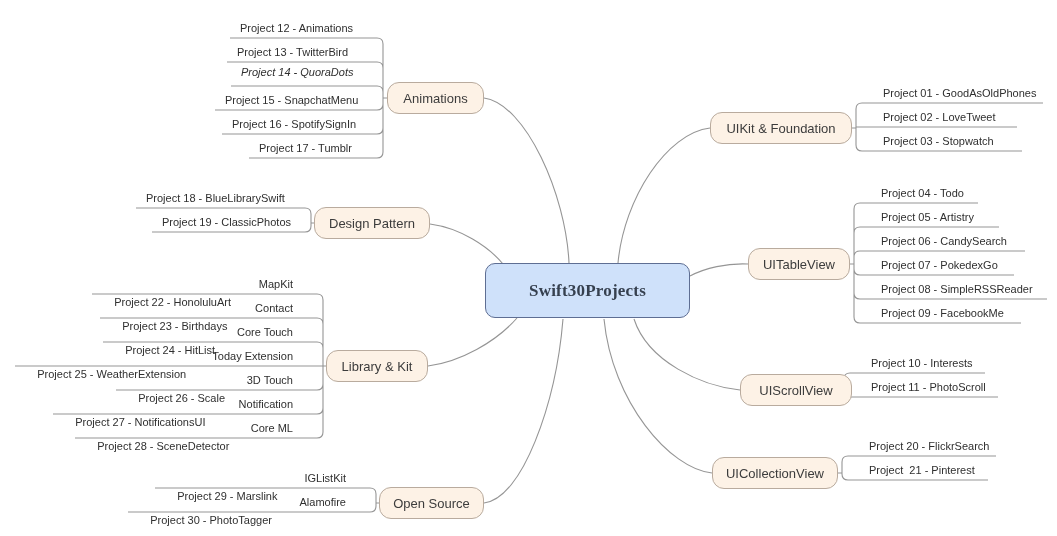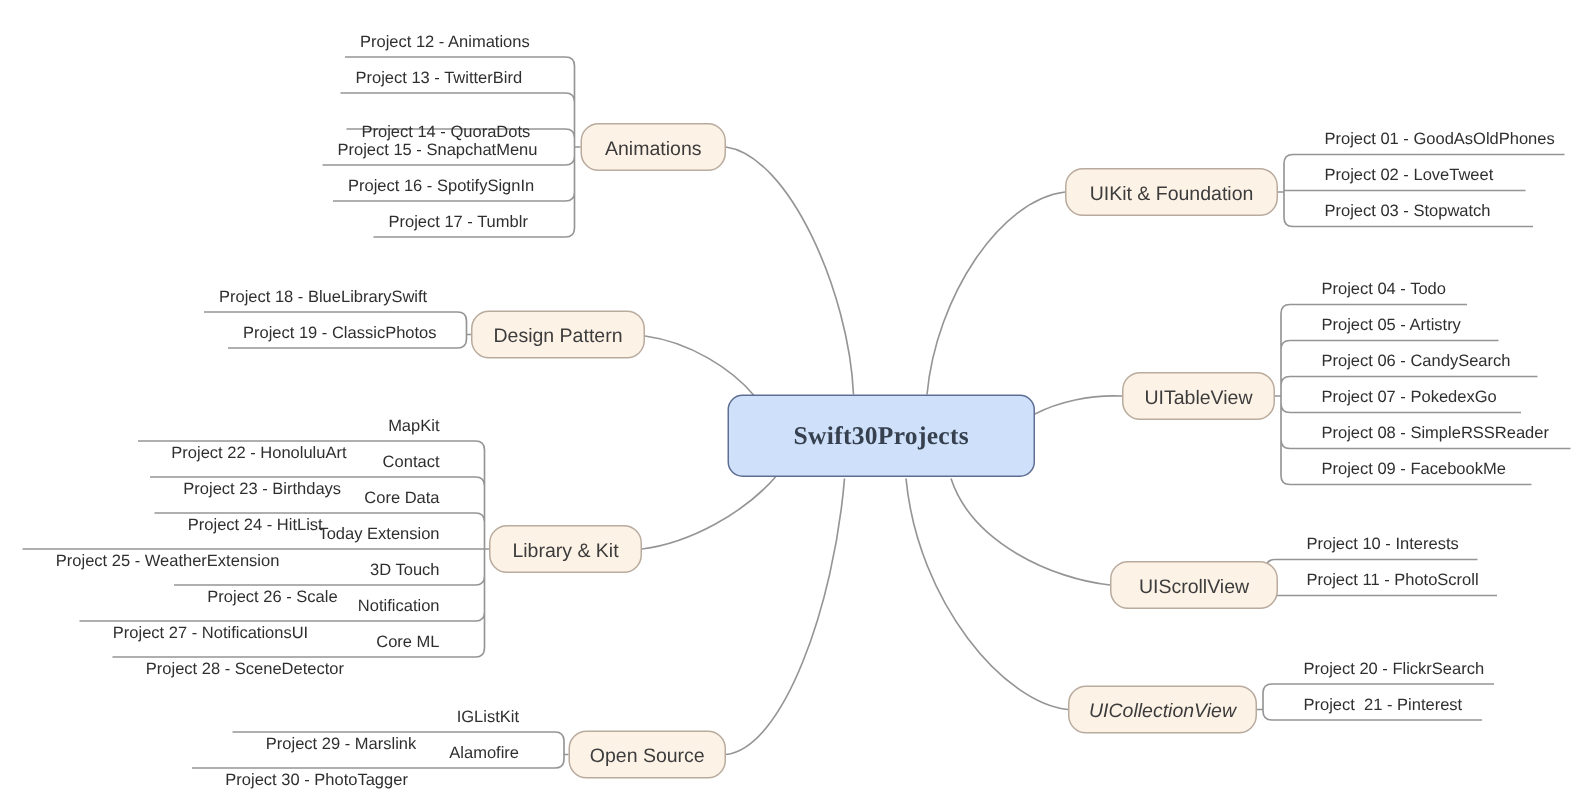--- a/index.html
+++ b/index.html
@@ -46,41 +46,41 @@
 
   <div class="node center" style="left:485px;top:263px;width:205px;height:55px;">Swift30Projects</div>
 
   <div class="node" style="left:387px;top:82px;width:97px;height:32px;">Animations</div>
   <div class="node" style="left:314px;top:207px;width:116px;height:32px;">Design Pattern</div>
   <div class="node" style="left:379px;top:487px;width:105px;height:32px;">Open Source</div>
   <div class="node" style="left:326px;top:350px;width:102px;height:32px;">Library &amp; Kit</div>
   <div class="node" style="left:710px;top:112px;width:142px;height:32px;">UIKit &amp; Foundation</div>
   <div class="node" style="left:748px;top:248px;width:102px;height:32px;">UITableView</div>
   <div class="node" style="left:740px;top:374px;width:112px;height:32px;">UIScrollView</div>
-  <div class="node" style="left:712px;top:457px;width:126px;height:32px;font-style:italic;">UICollectionView</div>
+  <div class="node" style="left:712px;top:457px;width:126px;height:32px;">UICollectionView</div>
 
   <div class="leaf l" style="left:230px;top:19px;width:153px;">Project 12 - Animations</div>
   <div class="leaf l" style="left:227px;top:43px;width:156px;">Project 13 - TwitterBird</div>
-  <div class="leaf l" style="left:231px;top:79px;width:152px;">Project 14 - QuoraDots</div>
+  <div class="leaf l" style="left:231px;top:63px;width:152px;font-style:italic;">Project 14 - QuoraDots</div>
   <div class="leaf l" style="left:215px;top:91px;width:168px;">Project 15 - SnapchatMenu</div>
   <div class="leaf l" style="left:222px;top:115px;width:161px;">Project 16 - SpotifySignIn</div>
   <div class="leaf l" style="left:249px;top:139px;width:134px;">Project 17 - Tumblr</div>
 
   <div class="leaf l" style="left:136px;top:189px;width:175px;">Project 18 - BlueLibrarySwift</div>
   <div class="leaf l" style="left:152px;top:213px;width:159px;">Project 19 - ClassicPhotos</div>
 
   <div class="leaf l" style="left:92px;top:275px;width:231px;">
     <span>Project 22 - HonoluluArt</span>
     <span class="tag">MapKit</span></div>
   <div class="leaf l" style="left:100px;top:299px;width:223px;">
     <span>Project 23 - Birthdays</span>
     <span class="tag">Contact</span></div>
   <div class="leaf l" style="left:103px;top:323px;width:220px;">
     <span>Project 24 - HitList</span>
-    <span class="tag">Core Data</span></div>
+    <span class="tag">Core Touch</span></div>
   <div class="leaf l" style="left:15px;top:347px;width:308px;">
     <span>Project 25 - WeatherExtension</span>
     <span class="tag">Today Extension</span></div>
   <div class="leaf l" style="left:116px;top:371px;width:207px;">
     <span>Project 26 - Scale</span>
     <span class="tag">3D Touch</span></div>
   <div class="leaf l" style="left:53px;top:395px;width:270px;">
     <span>Project 27 - NotificationsUI</span>
     <span class="tag">Notification</span></div>
   <div class="leaf l" style="left:75px;top:419px;width:248px;">

